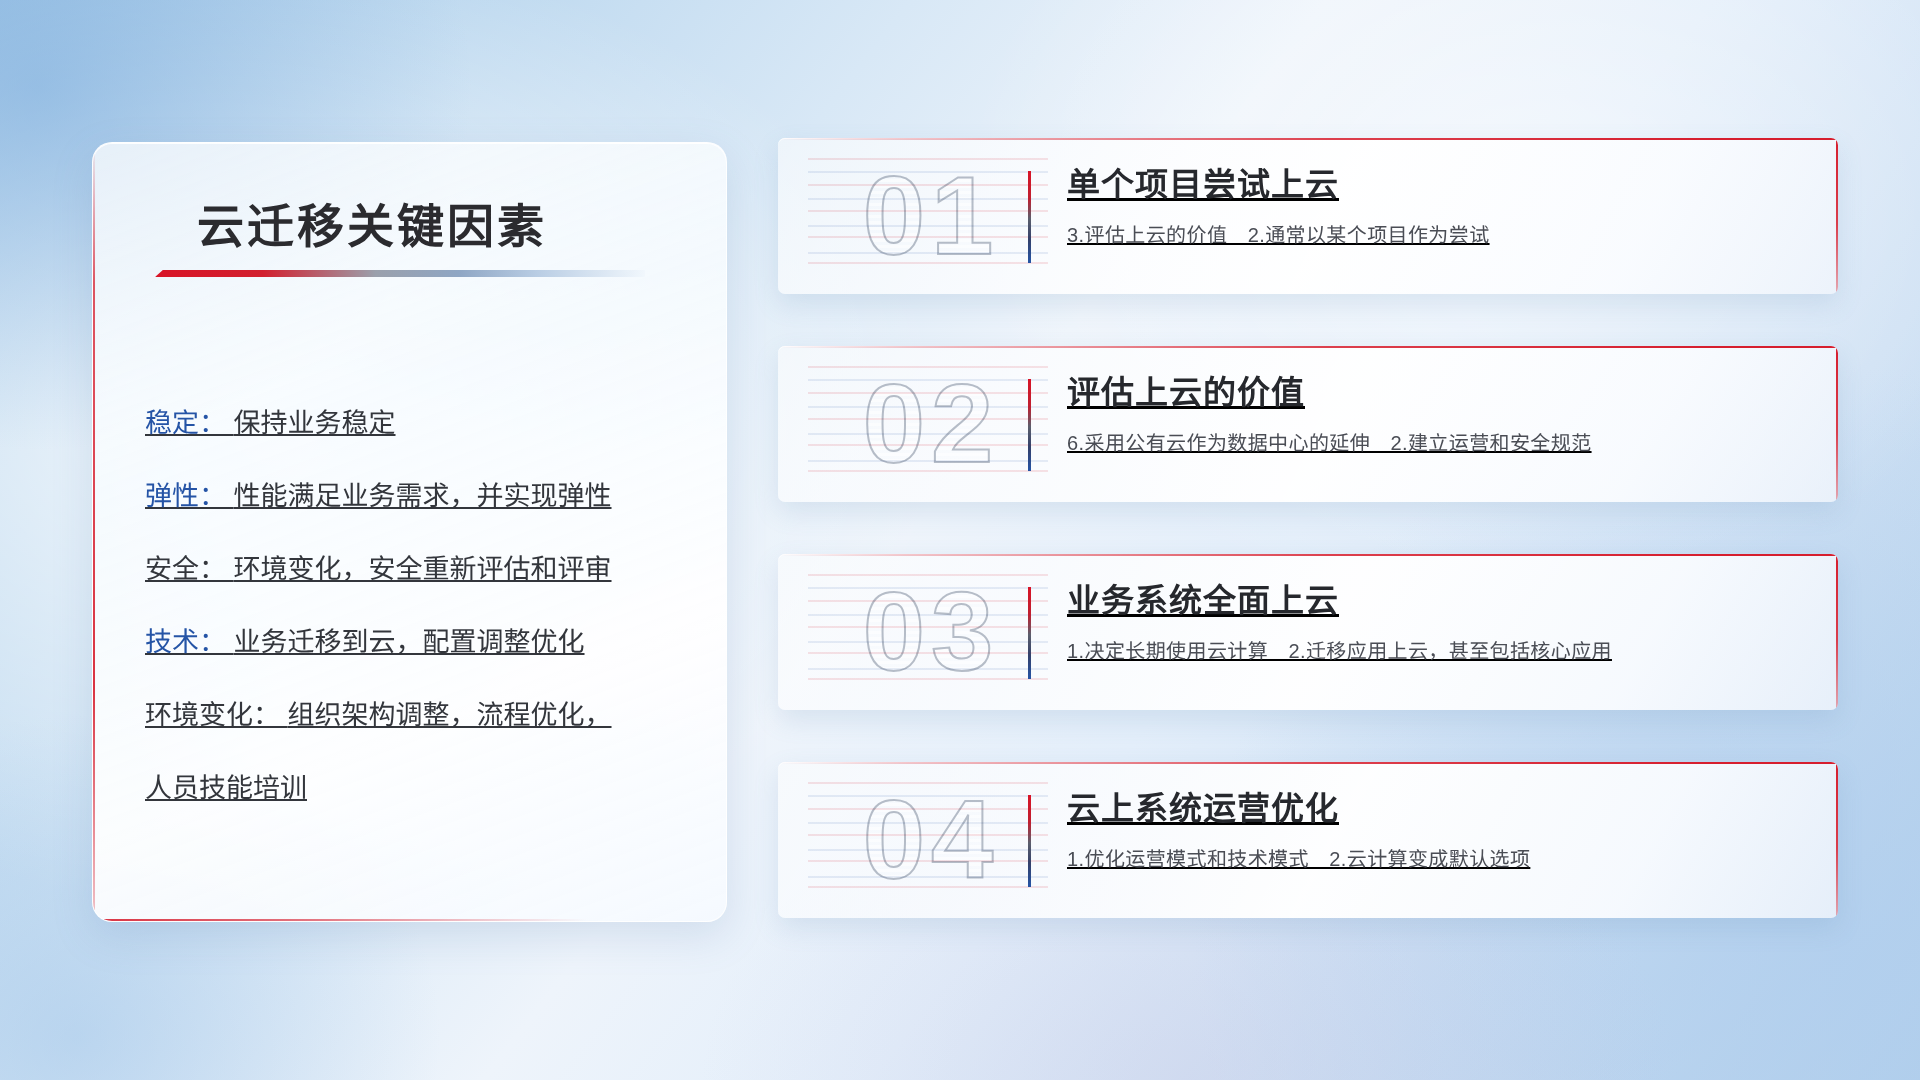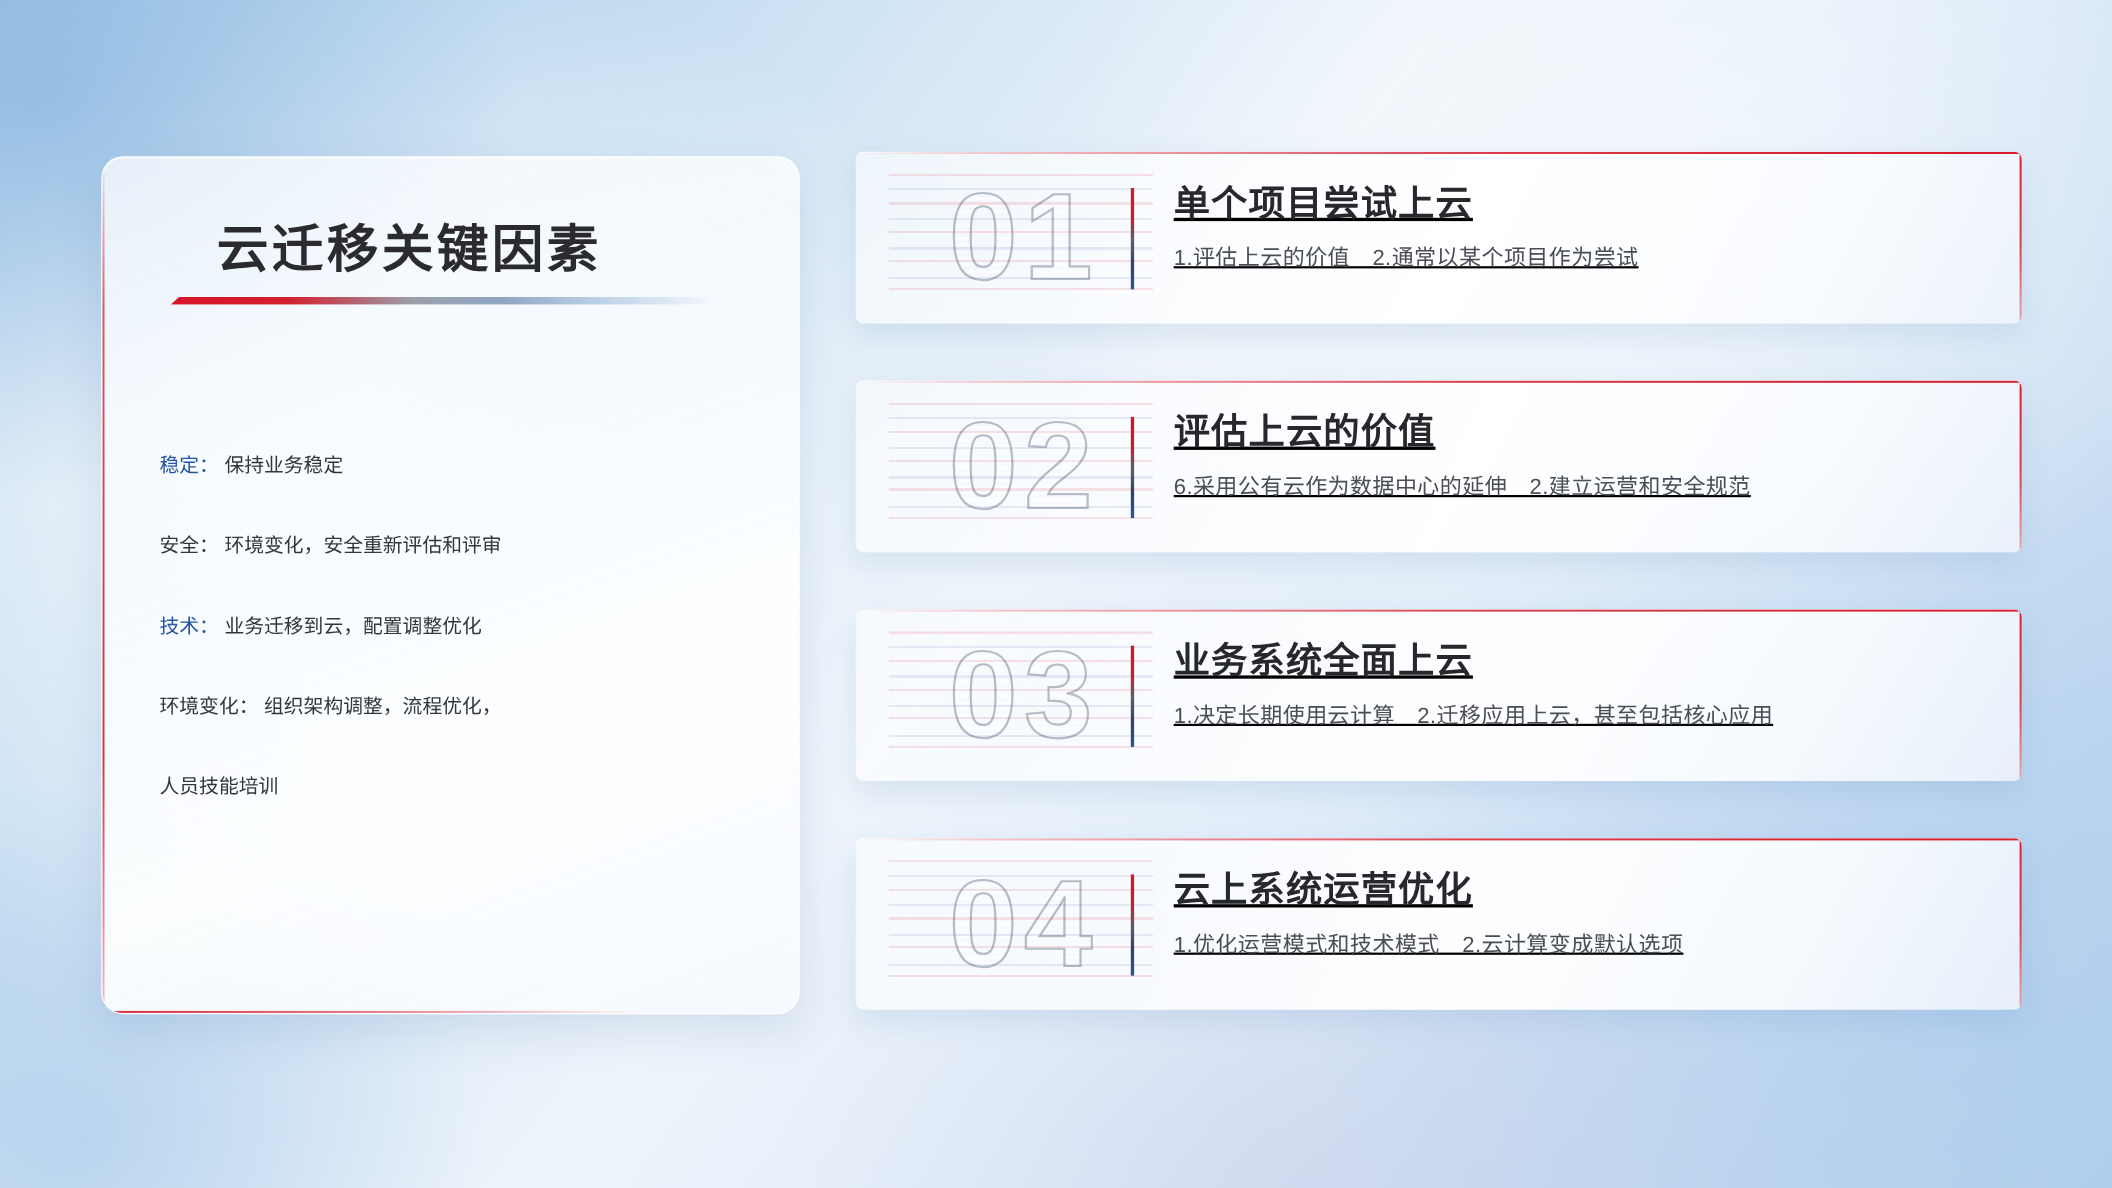--- a/index.html
+++ b/index.html
@@ -90,24 +90,25 @@
       rgba(220,233,246,0.15) 100%);
     clip-path:polygon(1.6% 0, 100% 0, 100% 100%, 0 100%);
   }
 
   .factor-list{
     position:absolute;
     left:52px; top:244px;
     width:540px;
   }
   .factor-line{
-    font-size:18px;
+    font-size:27px;
     line-height:73px;
     color:#33363c;
     white-space:nowrap;
+    text-decoration:underline;
   }
   .factor-line .k{ color:#2554a6; }
   .factor-line .k.plain{ color:#33363c; }
 
   
   .steps{
     position:absolute;
     left:778px; top:138px;
     width:1060px;
   }
@@ -238,20 +239,24 @@
 
     <div class="title-rule"></div>
 
     <div class="factor-list">
 
       <div class="factor-line">
         <span class="k">稳定：</span>
         <span>保持业务稳定</span>
       </div>
 
+      <div class="factor-line">
+        <span class="k">弹性：</span>
+        <span>性能满足业务需求，并实现弹性</span>
+      </div>
 
       <div class="factor-line">
         <span class="k plain">安全：</span>
         <span>环境变化，安全重新评估和评审</span>
       </div>
 
       <div class="factor-line">
         <span class="k">技术：</span>
         <span>业务迁移到云，配置调整优化</span>
       </div>
@@ -273,21 +278,21 @@
 
     <div class="step-card">
       <div class="edge-top"></div>
       <div class="edge-right"></div>
       <div class="step-num-wrap">
         <div class="step-num">01</div>
       </div>
       <div class="step-divider"></div>
       <div class="step-body">
         <div class="step-title">单个项目尝试上云</div>
-        <div class="step-desc">1.评估上云的价值　2.通常以某个项目作为尝试</div>
+        <div class="step-desc">3.评估上云的价值　2.通常以某个项目作为尝试</div>
       </div>
     </div>
 
     <div class="step-card">
       <div class="edge-top"></div>
       <div class="edge-right"></div>
       <div class="step-num-wrap">
         <div class="step-num">02</div>
       </div>
       <div class="step-divider"></div>

